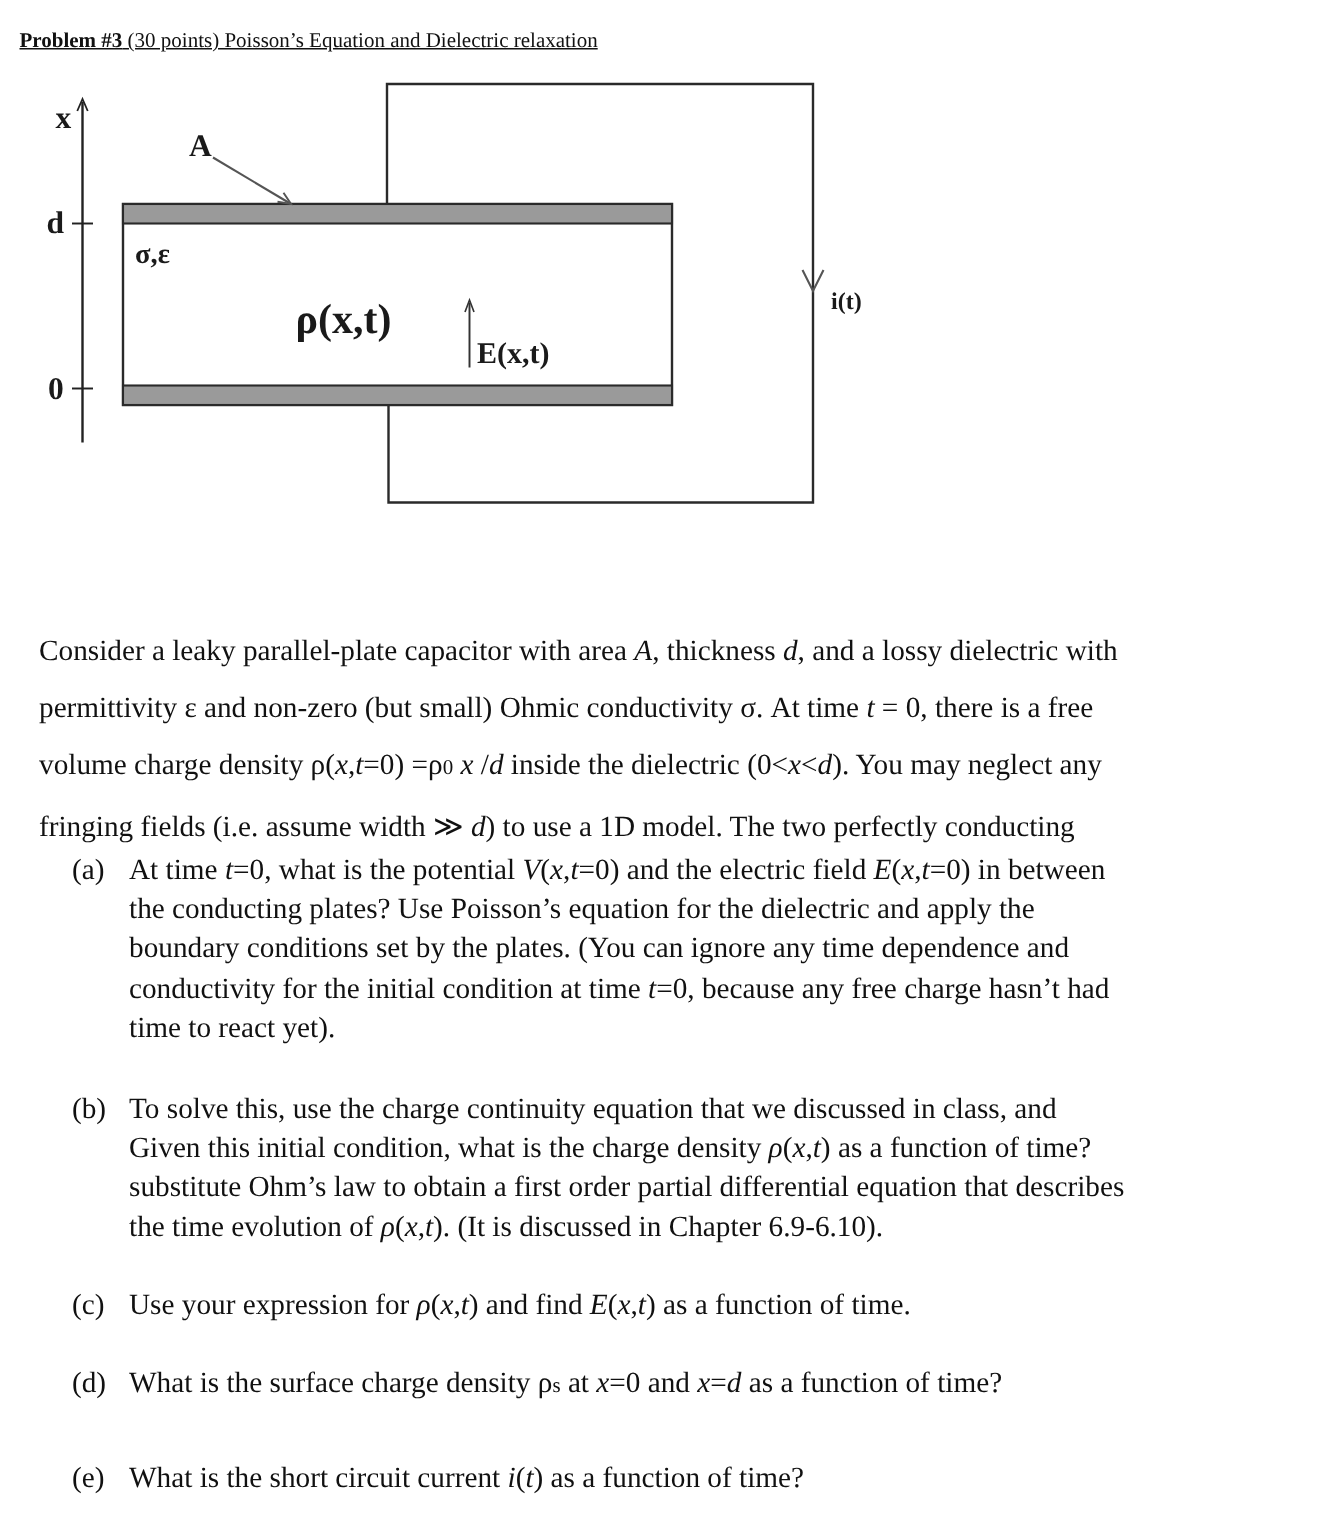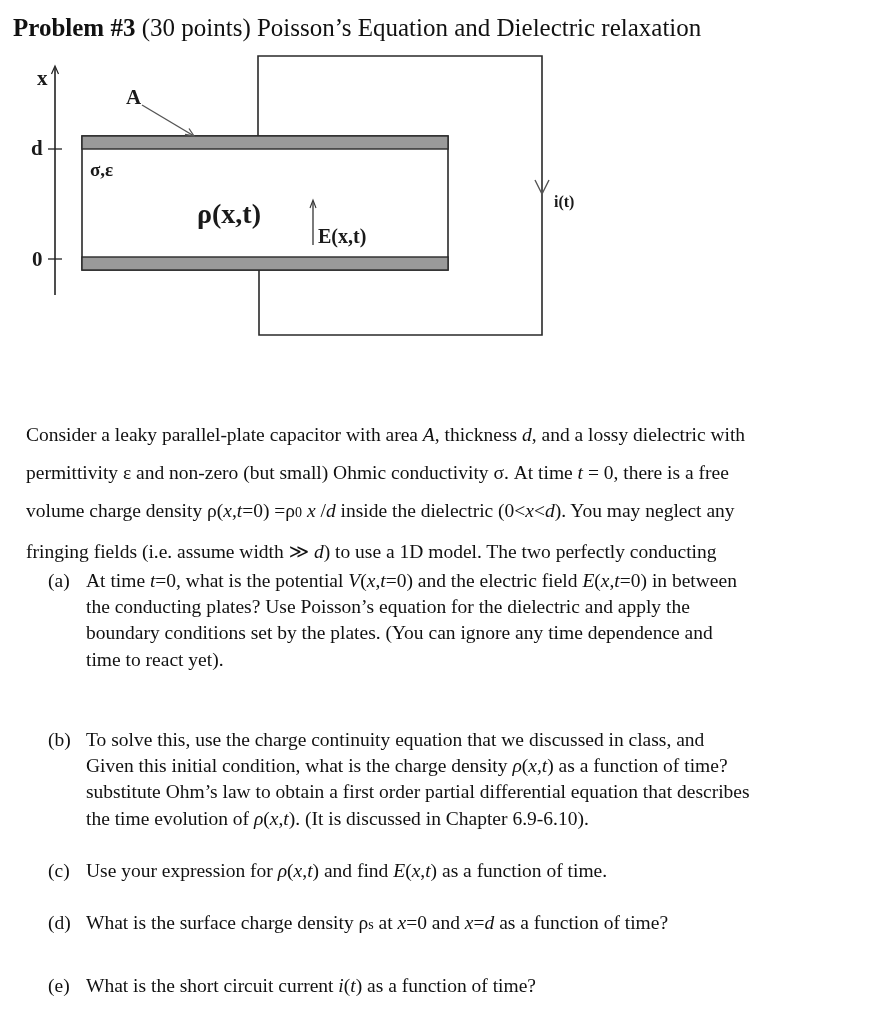--- a/index.html
+++ b/index.html
@@ -12,23 +12,24 @@
       height: 1024px;
       position: relative;
       overflow: hidden;
       font-family: "Liberation Serif", "DejaVu Serif", serif;
       color: #111111;
     }
     .title {
       position: absolute;
       left: 13px;
       top: 14px;
-      font-size: 25px;
+      font-size: 14px;
       line-height: 28px;
       white-space: nowrap;
+      text-decoration: underline;
     }
     .title b { font-weight: bold; }
 
     .figure {
       position: absolute;
       left: 0;
       top: 40px;
       width: 600px;
       height: 320px;
     }
@@ -128,20 +129,21 @@
   <p>volume charge density ρ(<i>x</i>,<i>t</i>=0) =ρ<span style="font-size:14px">0</span> <i>x</i> /<i>d</i> inside the dielectric (0&lt;<i>x</i>&lt;<i>d</i>). You may neglect any</p>
   <p>fringing fields (i.e. assume width ≫ <i>d</i>) to use a 1D model. The two perfectly conducting</p>
 </div>
 
 <div class="q" style="top:568px;">
   <span class="lbl">(a)</span>
   <div class="body">
     <div>At time <i>t</i>=0, what is the potential <i>V</i>(<i>x</i>,<i>t</i>=0) and the electric field <i>E</i>(<i>x</i>,<i>t</i>=0) in between</div>
     <div>the conducting plates? Use Poisson’s equation for the dielectric and apply the</div>
     <div>boundary conditions set by the plates. (You can ignore any time dependence and</div>
+    <div>conductivity for the initial condition at time <i>t</i>=0, because any free charge hasn’t had</div>
     <div>time to react yet).</div>
   </div>
 </div>
 
 <div class="q" style="top:727px;">
   <span class="lbl">(b)</span>
   <div class="body">
     <div>To solve this, use the charge continuity equation that we discussed in class, and</div>
     <div>Given this initial condition, what is the charge density <i>ρ</i>(<i>x</i>,<i>t</i>) as a function of time?</div>
     <div>substitute Ohm’s law to obtain a first order partial differential equation that describes</div>

